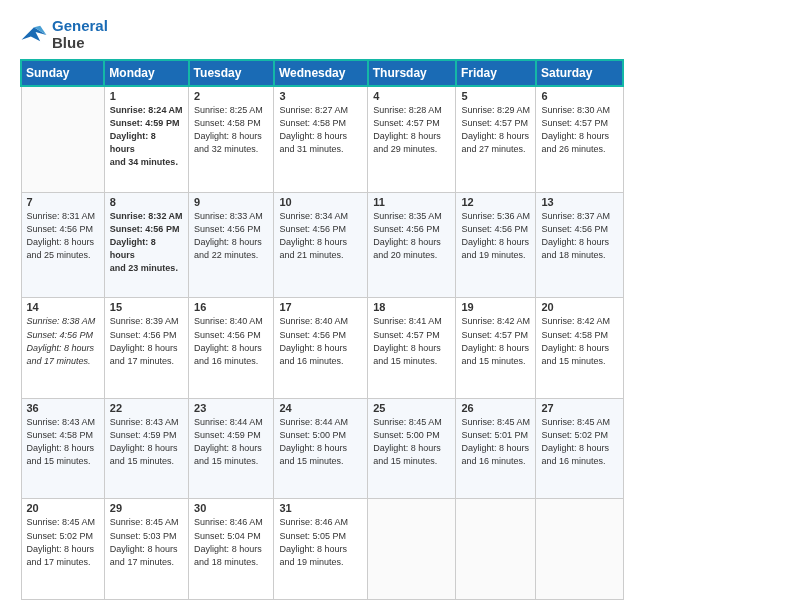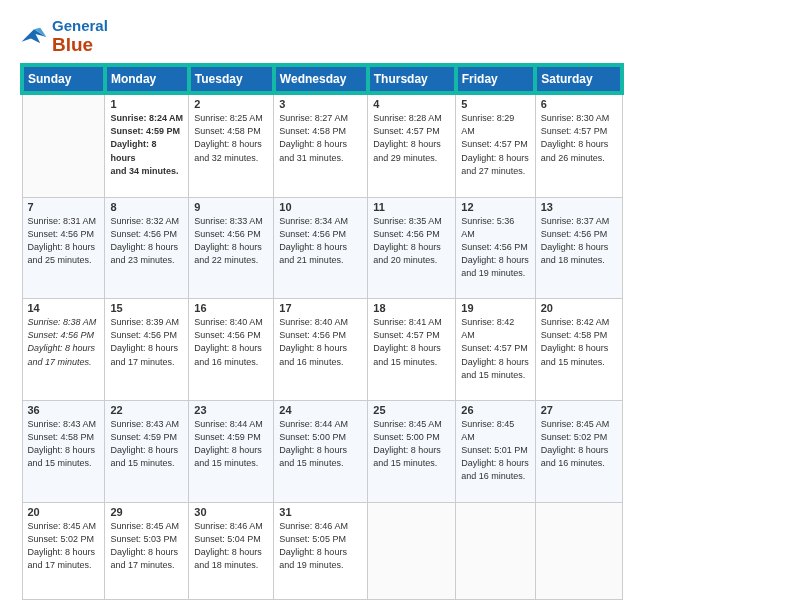--- a/index.html
+++ b/index.html
@@ -49,21 +49,21 @@
       border-collapse: collapse;
       flex: 1;
     }
     .calendar-table th {
       background-color: #1a6bb5;
       color: #fff;
       font-size: 12px;
       font-weight: bold;
       padding: 5px 4px;
       text-align: left;
-      border: 4px solid #14b8a6;
+      border: 2px solid #14b8a6;
     }
     .calendar-table td {
       vertical-align: top;
       padding: 3px 5px 3px 5px;
       border: 1px solid #ccc;
       font-size: 9.5px;
       color: #333;
       background: #fff;
       width: 108px;
       height: 82px;
@@ -91,21 +91,21 @@
 
 <div class="page">
   <div class="header">
     <div class="logo">
       <svg class="logo-bird" viewBox="0 0 36 28" xmlns="http://www.w3.org/2000/svg">
         <polygon points="2,20 18,4 34,14 20,10 26,22 14,16" fill="#1a6bb5"></polygon>
         <polygon points="18,4 34,14 26,2" fill="#4a9fd4"></polygon>
       </svg>
       <div>
         <div style="font-size:15px;font-weight:bold;color:#1a6bb5;line-height:1.1;">General</div>
-        <div style="font-size:19px;font-weight:bold;color:#c2410c;line-height:1.1;">Blue</div>
+        <div style="font-size:15px;font-weight:bold;color:#404040;line-height:1.1;">Blue</div>
       </div>
     </div>
     <div class="title-block">
       <div class="month-title"></div>
       <div class="location"></div>
     </div>
   </div>
 
   <table class="calendar-table">
     <thead>
@@ -168,21 +168,21 @@
         <tr>
           <td>
             <span class="day-number">7</span>
             <div class="cell-content" style="white-space: pre-line;">Sunrise: 8:31 AM
 Sunset: 4:56 PM
 Daylight: 8 hours
 and 25 minutes.</div>
           </td>
           <td>
             <span class="day-number">8</span>
-            <div class="cell-content" style="white-space: pre-line;">Sunrise: 8:32 AM
+            <div class="cell-content" style="white-space: pre-line; font-weight: bold;">Sunrise: 8:32 AM
 Sunset: 4:56 PM
 Daylight: 8 hours
 and 23 minutes.</div>
           </td>
           <td>
             <span class="day-number">9</span>
             <div class="cell-content" style="white-space: pre-line;">Sunrise: 8:33 AM
 Sunset: 4:56 PM
 Daylight: 8 hours
 and 22 minutes.</div>

